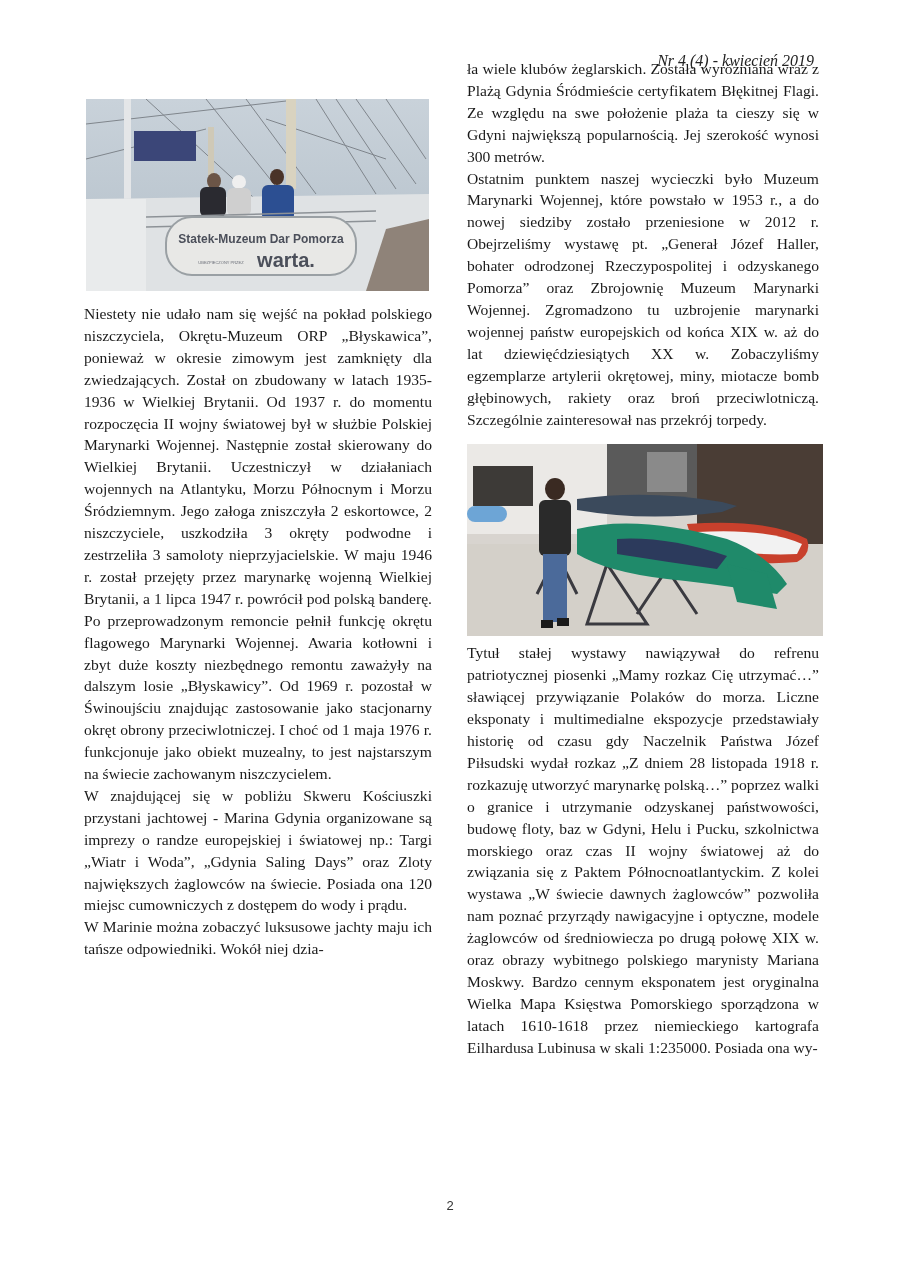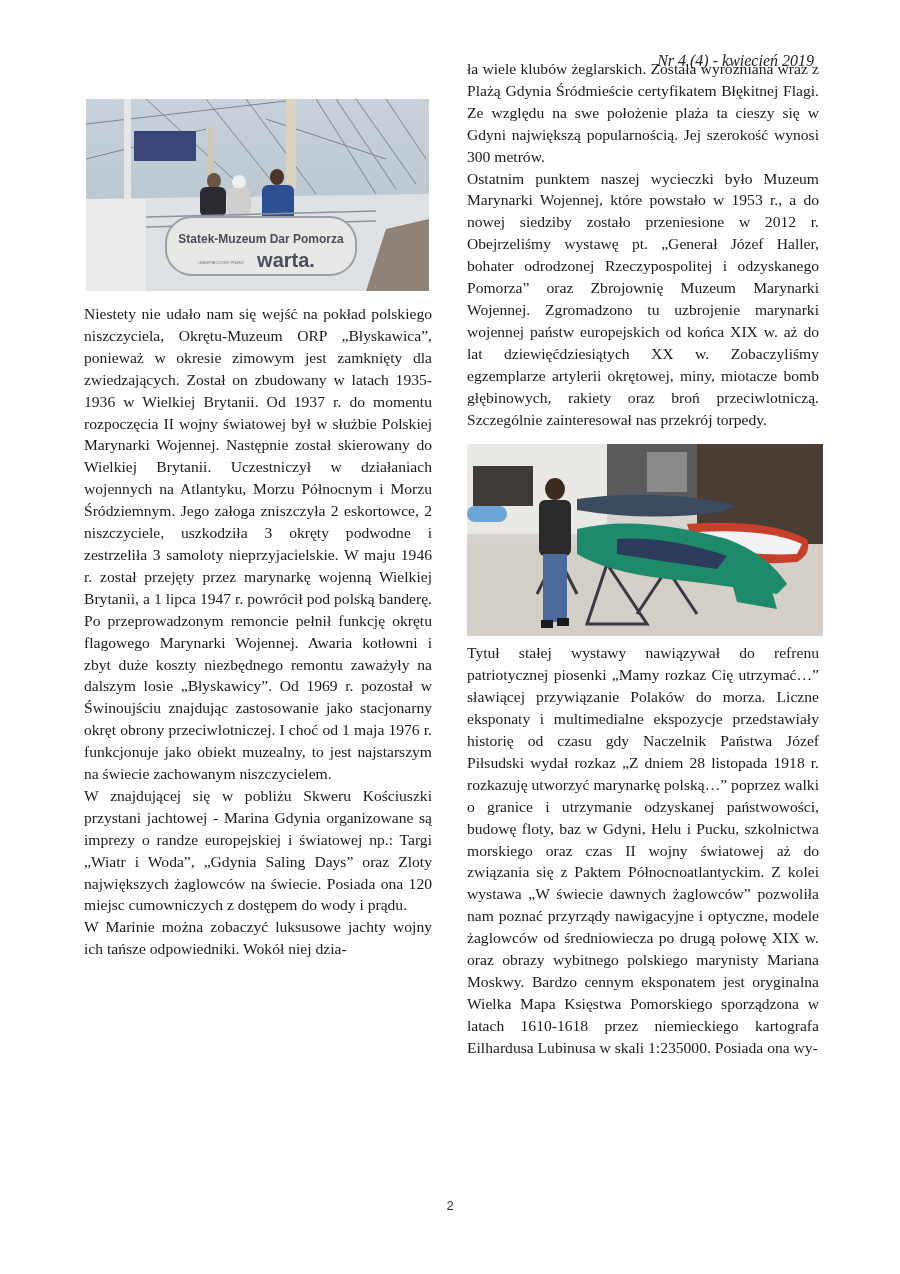--- a/index.html
+++ b/index.html
@@ -75,21 +75,21 @@
 
       <rect x="80" y="118" width="190" height="58" rx="26" fill="#e8e8e6" stroke="#9aa0a4" stroke-width="2"></rect>
       <text x="175" y="144" font-family="Liberation Sans, sans-serif" font-size="12" font-weight="bold" fill="#4b4f5a" text-anchor="middle">Statek-Muzeum Dar Pomorza</text>
       <text x="135" y="165" font-family="Liberation Sans, sans-serif" font-size="4" fill="#6a6e78" text-anchor="middle">UBEZPIECZONY PRZEZ</text>
       <text x="200" y="168" font-family="Liberation Sans, sans-serif" font-size="20" font-weight="bold" fill="#4b4f5a" text-anchor="middle">warta.</text>
     </svg>
   </div>
 
   <p>Niestety nie udało nam się wejść na pokład polskiego niszczyciela, Okrętu-Muzeum ORP „Błyskawica”, ponieważ w okresie zimowym jest zamknięty dla zwiedzających. Został on zbudowany w latach 1935-1936 w Wielkiej Brytanii. Od 1937 r. do momentu rozpoczęcia II wojny światowej był w służbie Polskiej Marynarki Wojennej. Następnie został skierowany do Wielkiej Brytanii. Uczestniczył w działaniach wojennych na Atlantyku, Morzu Północnym i Morzu Śródziemnym. Jego załoga zniszczyła 2 eskortowce, 2 niszczyciele, uszkodziła 3 okręty podwodne i zestrzeliła 3 samoloty nieprzyjacielskie. W maju 1946 r. został przejęty przez marynarkę wojenną Wielkiej Brytanii, a 1 lipca 1947 r. powrócił pod polską banderę. Po przeprowadzonym remoncie pełnił funkcję okrętu flagowego Marynarki Wojennej. Awaria kotłowni i zbyt duże koszty niezbędnego remontu zaważyły na dalszym losie „Błyskawicy”. Od 1969 r. pozostał w Świnoujściu znajdując zastosowanie jako stacjonarny okręt obrony przeciwlotniczej. I choć od 1 maja 1976 r. funkcjonuje jako obiekt muzealny, to jest najstarszym na świecie zachowanym niszczycielem.</p>
   <p>W znajdującej się w pobliżu Skweru Kościuszki przystani jachtowej - Marina Gdynia organizowane są imprezy o randze europejskiej i światowej np.: Targi „Wiatr i Woda”, „Gdynia Saling Days” oraz Zloty największych żaglowców na świecie. Posiada ona 120 miejsc cumowniczych z dostępem do wody i prądu.</p>
-  <p>W Marinie można zobaczyć luksusowe jachty wojny ich tańsze odpowiedniki. Wokół niej dzia-</p>
+  <p>W Marinie można zobaczyć luksusowe jachty maju ich tańsze odpowiedniki. Wokół niej dzia-</p>
 </div>
 
 <div class="col col-right">
   <p>ła wiele klubów żeglarskich. Została wyróżniana wraz z Plażą Gdynia Śródmieście certyfikatem Błękitnej Flagi. Ze względu na swe położenie plaża ta cieszy się w Gdyni największą popularnością. Jej szerokość wynosi 300 metrów.</p>
   <p>Ostatnim punktem naszej wycieczki było Muzeum Marynarki Wojennej, które powstało w 1953 r., a do nowej siedziby zostało przeniesione w 2012 r. Obejrzeliśmy wystawę pt. „Generał Józef Haller, bohater odrodzonej Rzeczypospolitej i odzyskanego Pomorza” oraz Zbrojownię Muzeum Marynarki Wojennej. Zgromadzono tu uzbrojenie marynarki wojennej państw europejskich od końca XIX w. aż do lat dziewięćdziesiątych XX w. Zobaczyliśmy egzemplarze artylerii okrętowej, miny, miotacze bomb głębinowych, rakiety oraz broń przeciwlotniczą. Szczególnie zainteresował nas przekrój torpedy.</p>
 
   <div class="photo photo-torpedo">
     <svg viewBox="0 0 356 192" preserveAspectRatio="none">
       <rect x="0" y="0" width="356" height="192" fill="#d8d4cf"></rect>
 

